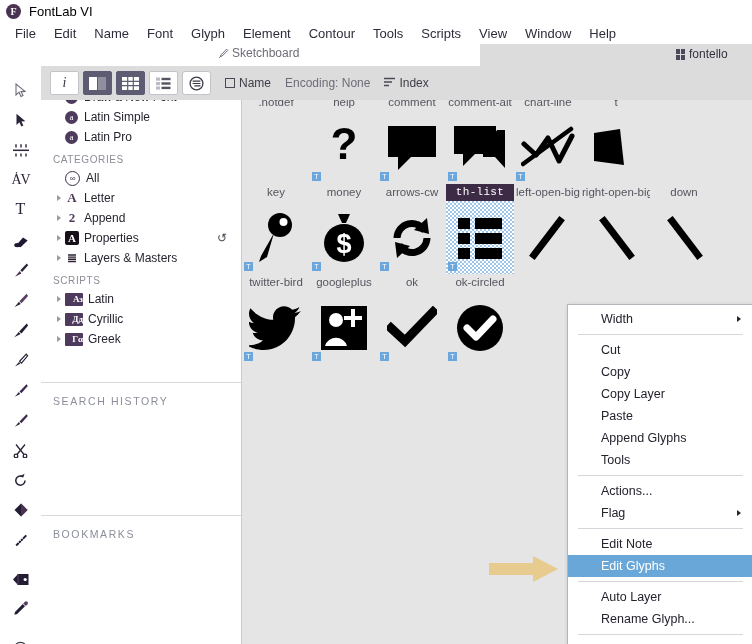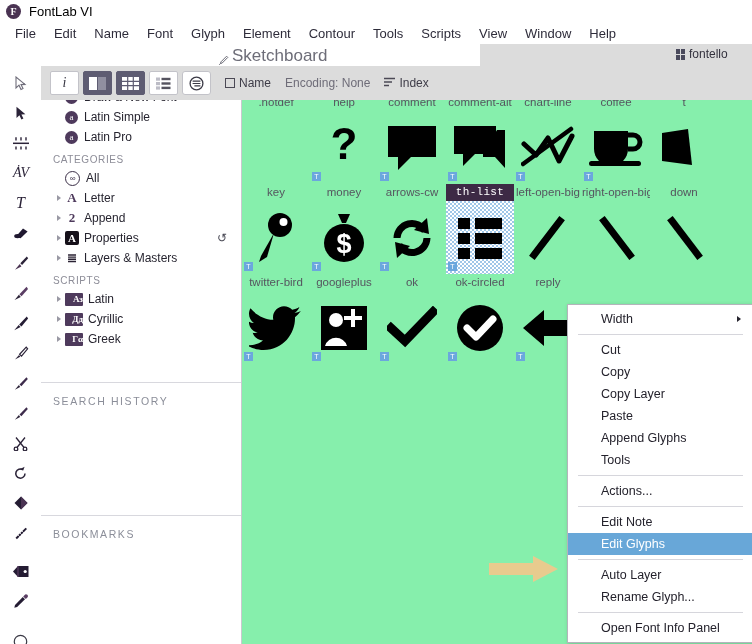--- a/index.html
+++ b/index.html
@@ -23,33 +23,33 @@
 
   
   .menubar{height:22px;display:flex;align-items:center;padding-left:6px;background:#ffffff;}
   .menu-item{font-size:13px;color:#2e2c3a;padding:0 9px;cursor:default;}
 
   
   .tabstrip{height:22px;position:relative;background:#ffffff;}
   .tabstrip .leftwhite{position:absolute;left:0;top:0;width:480px;height:22px;background:#ffffff;}
   .tabstrip .rightgray{position:absolute;left:480px;top:0;width:272px;height:22px;background:#dcdcdc;}
   .sk-tab{position:absolute;left:218px;top:2px;display:flex;align-items:center;gap:3px;
-    font-size:17px;color:#6d6d78;}
+    font-size:12px;color:#6d6d78;}
   .sk-pen{display:inline-block;width:11px;height:11px;}
   .fontello-tab{position:absolute;left:676px;top:3px;display:flex;align-items:center;gap:4px;
     font-size:12px;color:#34323e;}
   .fontello-grid{display:grid;grid-template-columns:4px 4px;grid-template-rows:5px 5px;gap:1px;}
   .fontello-grid i{background:#4a4a5c;display:block;}
 
   
   .body-area{position:absolute;left:0;top:66px;width:752px;height:578px;}
 
   
   .toolrail{position:absolute;left:0;top:0;width:41px;height:578px;background:#ffffff;}
-  .tool{height:30px;display:flex;align-items:center;justify-content:center;color:#3a3148;font-size:15px;font-style:italic;}
+  .tool{height:30px;display:flex;align-items:flex-end;justify-content:center;color:#3a3148;font-size:15px;}
   .tool svg{display:block;}
 
   
   .sidebar{position:absolute;left:41px;top:0;width:200px;height:578px;background:#ffffff;
     border-right:1px solid #c9c9cf;}
   .sec-head{font-size:10px;letter-spacing:.6px;color:#8d8d98;padding:7px 0 3px 12px;}
   .side-row{height:20px;display:flex;align-items:center;padding-left:12px;font-size:12px;color:#26242f;}
   .side-row .tw{width:12px;flex:0 0 12px;display:flex;align-items:center;justify-content:center;}
   .tri{width:0;height:0;border-left:4px solid #9a99a4;border-top:3px solid transparent;border-bottom:3px solid transparent;}
   .bubble{width:13px;height:13px;border-radius:50%;background:#4e3a5c;color:#fff;font-size:9px;
@@ -60,21 +60,21 @@
   .gl{width:14px;flex:0 0 14px;text-align:center;margin-right:5px;font-weight:bold;color:#4e3a5c;
     font-size:13px;font-family:"Liberation Serif",serif;}
   .gl.boxed{background:#151019;color:#fff;border-radius:2px;font-size:11px;line-height:14px;height:14px;}
   .gl.script{background:#4e3a5c;color:#fff;border-radius:1px;font-size:9px;line-height:13px;height:13px;width:18px;flex:0 0 18px;text-align:right;}
   .gl.layers{color:#2a2233;font-size:12px;}
   .refresh-ic{margin-left:auto;margin-right:14px;color:#4a4a56;font-size:12px;}
   .side-divider{height:1px;background:#d8d8de;margin:10px 0 0 0;}
   .side-block-title{font-size:10.5px;letter-spacing:1.6px;color:#8b8e99;padding:12px 0 0 12px;}
 
   
-  .canvas{position:absolute;left:242px;top:0;width:510px;height:578px;background:#86efac;}
+  .canvas{position:absolute;left:242px;top:0;width:510px;height:578px;background:#e5e5e5;}
   .grow{display:flex;height:90px;}
   .gcell{width:68px;position:relative;}
   .gname{height:17px;line-height:17px;text-align:center;font-size:11.5px;color:#55555f;
     white-space:nowrap;overflow:hidden;}
   .gart{height:73px;display:flex;align-items:center;justify-content:center;position:relative;}
   .gart svg{display:block;}
   .tagmark{position:absolute;left:2px;bottom:3px;width:9px;height:9px;background:#6ba7dd;
     color:#fff;font-size:7px;line-height:9px;text-align:center;font-family:"Liberation Sans",sans-serif;}
   .gcell.selected .gname{background:#3d2a45;color:#ffffff;font-family:"Liberation Mono",monospace;
     font-size:11px;letter-spacing:.3px;}
@@ -456,31 +456,20 @@
           <div class="gname">chart-line</div>
           <div class="gart">
             <svg width="54" height="48" viewBox="0 0 54 48">
                 <path d="M2 40 L50 5" stroke="#000" stroke-width="4.5" stroke-linecap="round"></path>
                 <path d="M3 20 L15 31 L27 14 L38 37 L51 12" stroke="#000" stroke-width="5" fill="none" stroke-linejoin="round" stroke-linecap="round"></path>
               </svg>
             <span class="tagmark">T</span>
           </div>
         </div>
 
-        <div class="gcell">
-          <div class="gname">coffee</div>
-          <div class="gart">
-            <svg width="54" height="44" viewBox="0 0 54 44">
-                <path d="M5 5 h34 v18 a17 17 0 0 1 -34 0 Z" fill="#000"></path>
-                <path d="M39 9 h5 a7 7 0 0 1 0 14 h-5" fill="none" stroke="#000" stroke-width="5"></path>
-                <rect x="0" y="35" width="52" height="5" rx="2.5" fill="#000"></rect>
-              </svg>
-            <span class="tagmark">T</span>
-          </div>
-        </div>
 
         <div class="gcell">
           <div class="gname">t</div>
           <div class="gart">
             <svg width="44" height="46" viewBox="0 0 44 46">
                 <path d="M0 8 L26 4 L30 40 L0 36 Z" fill="#000"></path>
               </svg>
           </div>
         </div>
       </div>
@@ -608,29 +597,20 @@
           <div class="gname">ok-circled</div>
           <div class="gart">
             <svg width="48" height="48" viewBox="0 0 48 48">
                 <circle cx="24" cy="24" r="23" fill="#000"></circle>
                 <path d="M11 24 L20 33 L37 15" stroke="#fff" stroke-width="7" fill="none" stroke-linecap="round" stroke-linejoin="round"></path>
               </svg>
             <span class="tagmark">T</span>
           </div>
         </div>
 
-        <div class="gcell">
-          <div class="gname">reply</div>
-          <div class="gart">
-            <svg width="52" height="44" viewBox="0 0 52 44">
-                <path d="M1 22 L22 4 L22 14 L50 14 L50 30 L22 30 L22 40 Z" fill="#000"></path>
-              </svg>
-            <span class="tagmark">T</span>
-          </div>
-        </div>
       </div>
     </div>
 
     <div class="ctxmenu">
       <div class="ctxitem">
         <span>Width</span>
         <span class="submark"></span>
       </div>
       <div class="ctxsep"></div>
       <div class="ctxitem">
@@ -648,20 +628,24 @@
       <div class="ctxitem">
           <span>Append Glyphs</span>
         </div>
       <div class="ctxitem">
           <span>Tools</span>
         </div>
       <div class="ctxsep"></div>
       <div class="ctxitem">
           <span>Actions...</span>
         </div>
+      <div class="ctxitem">
+        <span>Flag</span>
+        <span class="submark"></span>
+      </div>
       <div class="ctxsep"></div>
       <div class="ctxitem">
           <span>Edit Note</span>
         </div>
       <div class="ctxitem hl">
           <span>Edit Glyphs</span>
         </div>
       <div class="ctxsep"></div>
       <div class="ctxitem">
           <span>Auto Layer</span>

